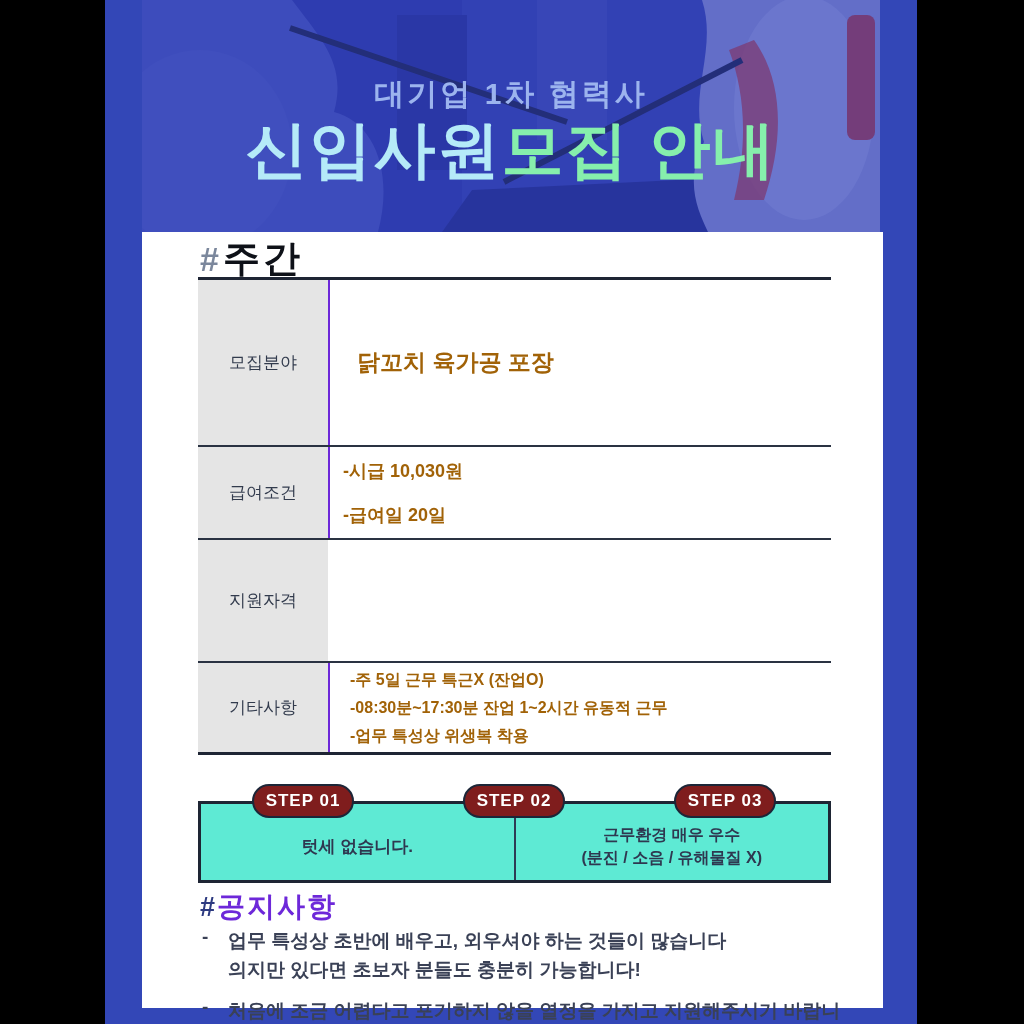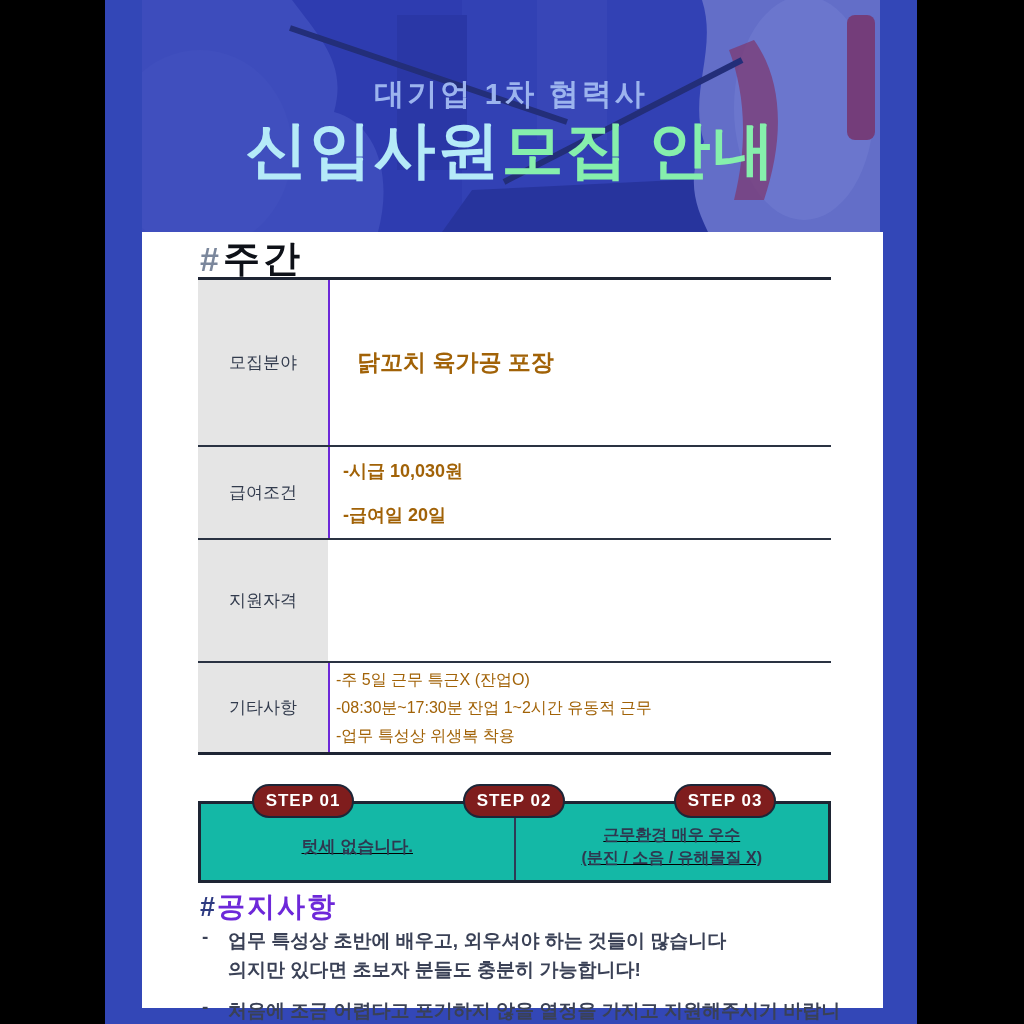--- a/index.html
+++ b/index.html
@@ -36,25 +36,25 @@
             border-top:3px solid #1e2534;border-bottom:3px solid #1e2534;}
   .trow{display:flex;border-bottom:2px solid #2a3242;}
   .trow:last-child{border-bottom:none;}
   .lcell{width:130px;flex:0 0 130px;background:#e5e5e5;color:#323b4d;font-size:17px;
          display:flex;align-items:center;justify-content:center;}
   .ccell{flex:1;border-left:2px solid #6d28d9;display:flex;flex-direction:column;
          justify-content:center;color:#a16207;}
   .r1{height:165px;}  .r1 .ccell{padding-left:27px;font-size:23px;font-weight:700;}
   .r2{height:91px;}   .r2 .ccell{padding-left:13px;font-size:18px;font-weight:700;line-height:44px;}
   .r3{height:121px;}  .r3 .ccell{padding-left:13px;font-size:21px;font-weight:700;line-height:40px;}
-  .r4{height:89px;}   .r4 .ccell{padding-left:6px;font-size:16px;font-weight:400;line-height:28px;}
+  .r4{height:89px;}   .r4 .ccell{padding-left:20px;font-size:16px;font-weight:700;line-height:28px;}
 
   
   .step-box{position:absolute;left:56px;top:569px;width:633px;height:82px;box-sizing:border-box;
-            border:3px solid #1e2534;display:flex;background:#14b8a6;text-decoration:underline;}
+            border:3px solid #1e2534;display:flex;background:#5eead4;}
   .step-col{flex:1;display:flex;flex-direction:column;align-items:center;justify-content:center;
             color:#2e3850;font-size:17px;font-weight:600;text-align:center;padding-top:8px;}
   .step-col + .step-col{border-left:2px solid #2e3a55;}
   .step-col .sub2{font-size:16px;line-height:23px;}
   .pill{position:absolute;top:552px;width:102px;height:34px;box-sizing:border-box;
         background:#7f1d1d;border:2px solid #1c2638;border-radius:17px;color:#ffffff;
         font-size:17px;font-weight:700;text-align:center;line-height:30px;letter-spacing:1px;}
   .p1{left:110px;} .p2{left:321px;} .p3{left:532px;}
 
   

